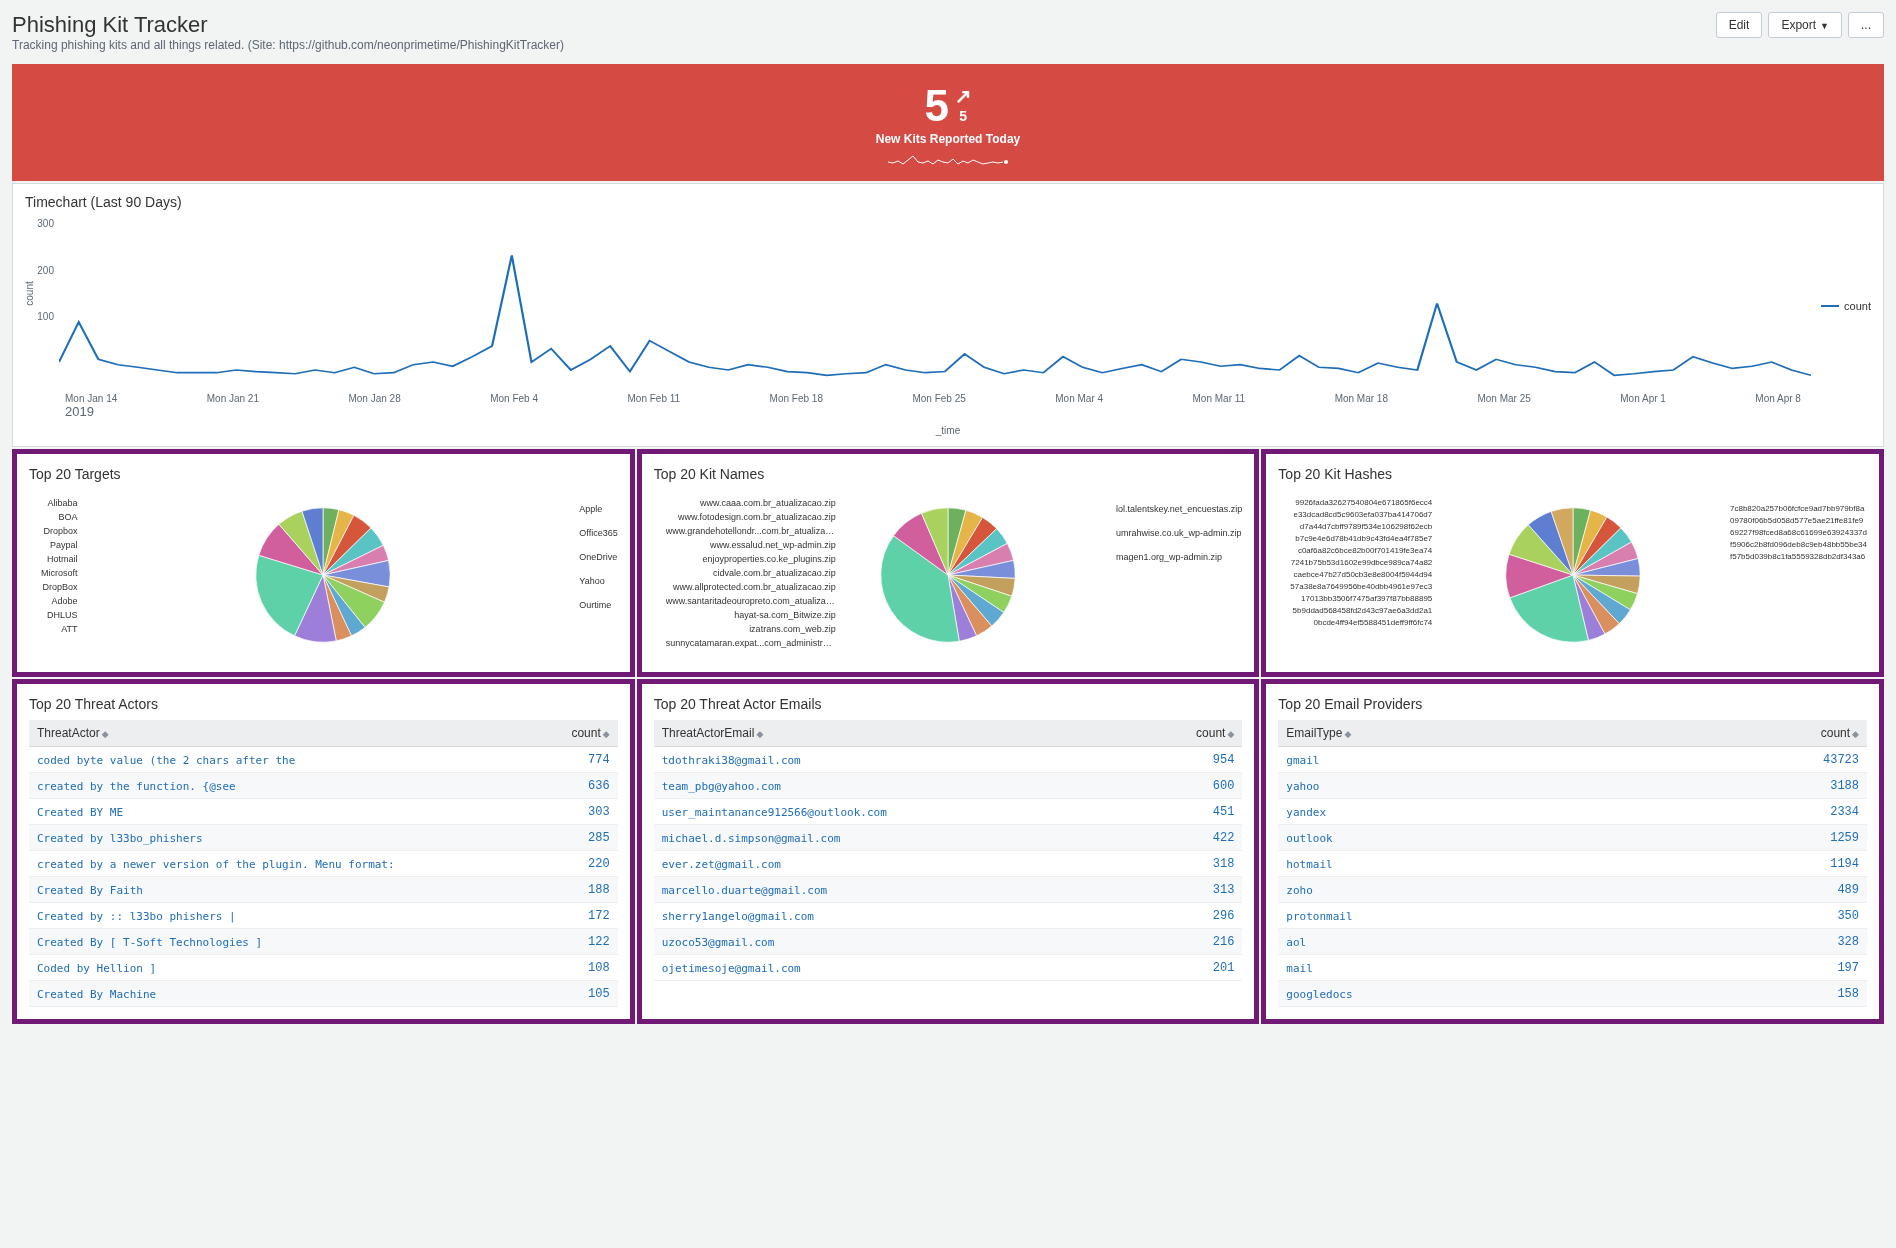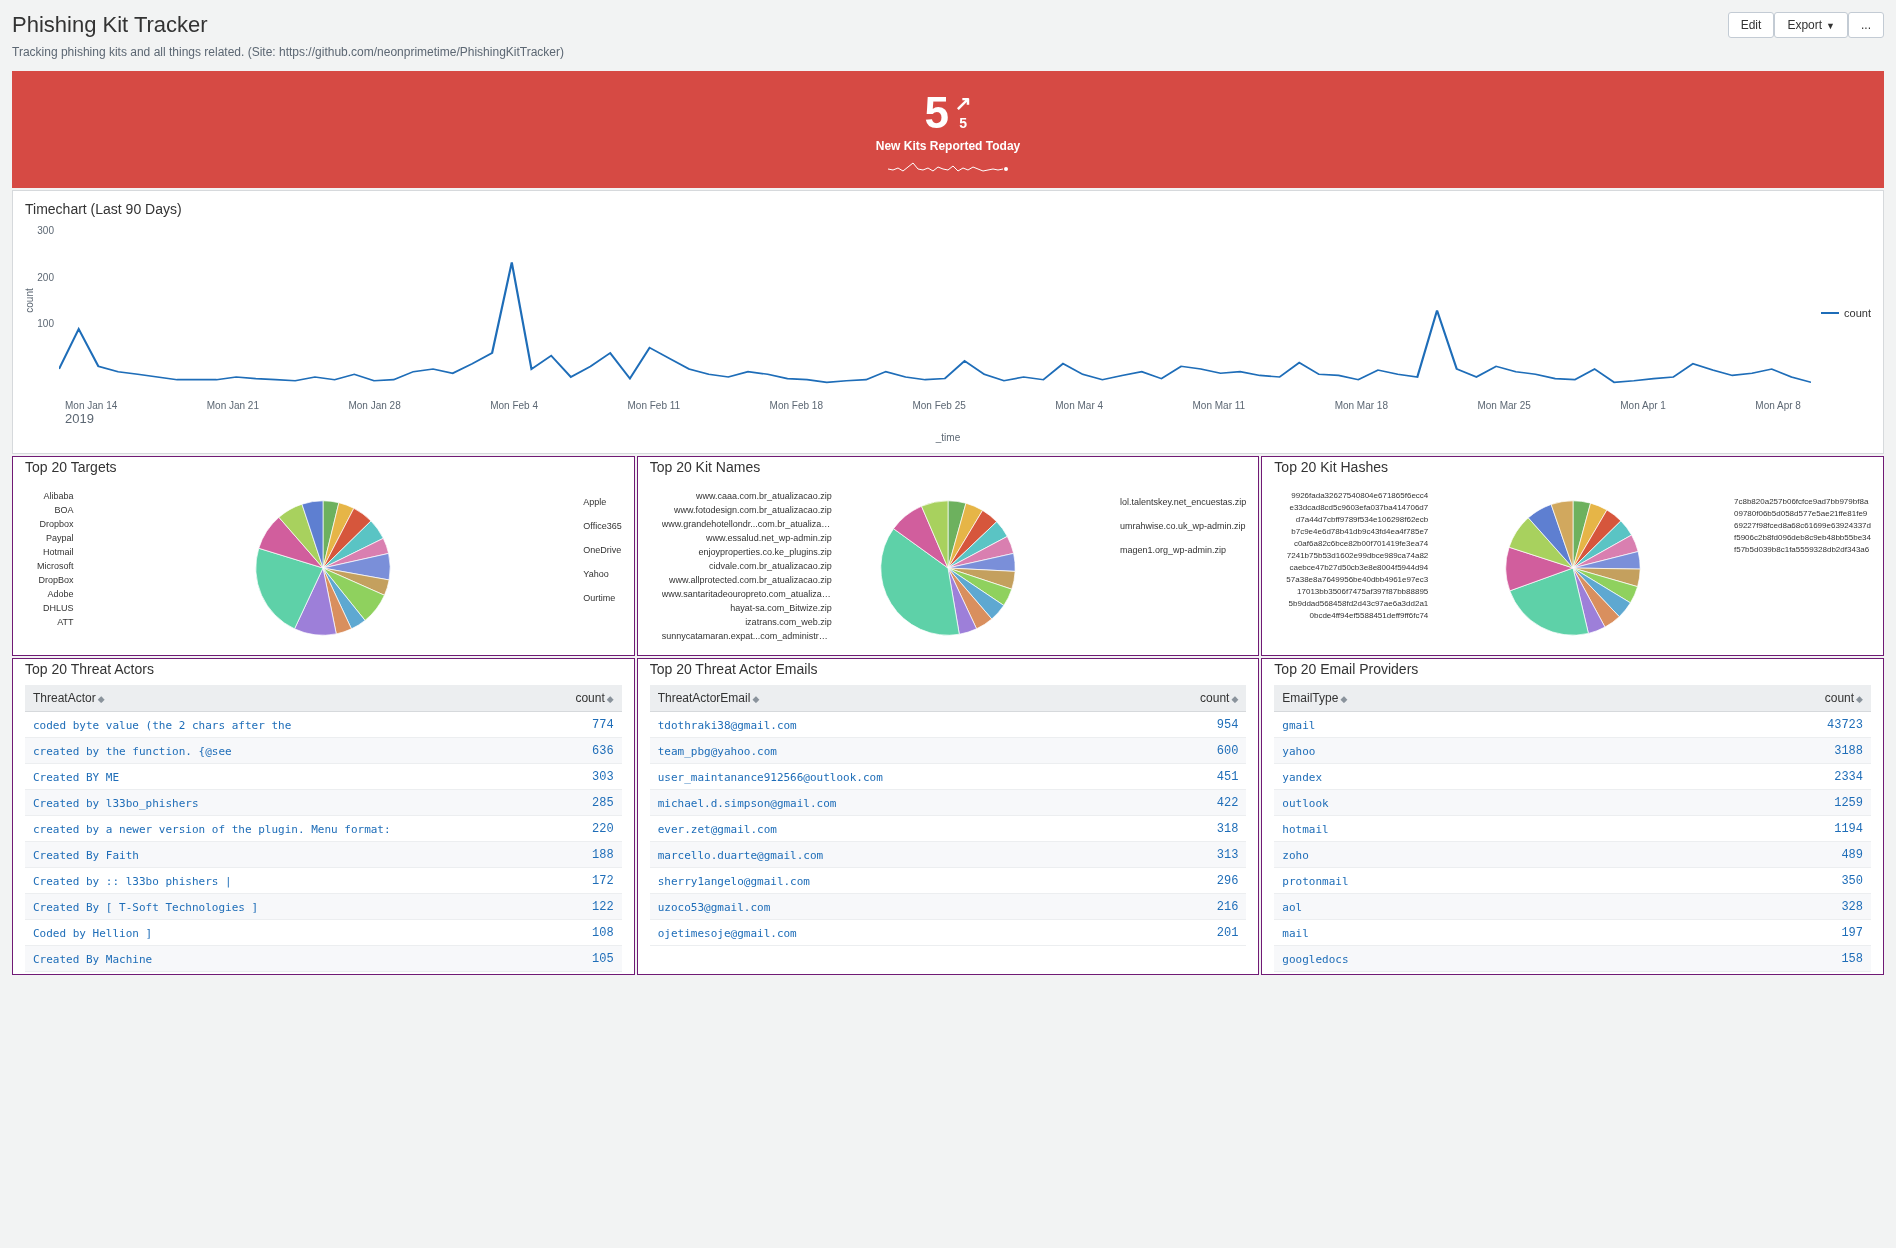--- a/index.html
+++ b/index.html
@@ -1,21 +1,21 @@
 <!DOCTYPE html>
 <html><head>
 <meta charset="utf-8">
 <style>
 * { box-sizing: border-box; margin: 0; padding: 0; }
 body { font-family: "Helvetica Neue", Helvetica, Arial, sans-serif; font-size: 12px; color: #333; background: #f2f3f3; }
 .page { padding: 12px 12px 0 12px; }
 .header-row { display: flex; justify-content: space-between; align-items: flex-start; }
-.title { font-size: 22px; font-weight: 400; color: #333; margin-bottom: 7px; }
+.title { font-size: 22px; font-weight: 400; color: #333; margin-bottom: 0; }
 .subtitle { font-size: 12px; color: #5c6773; margin-bottom: 12px; }
-.header-buttons { display: flex; }
+.header-buttons { display: flex; gap: 6px; }
 .btn { background: #fff; border: 1px solid #c3cbd4; border-radius: 3px; padding: 5px 12px; font-size: 12px; cursor: pointer; color: #333; }
 .filters-row { display: flex; gap: 10px; align-items: flex-end; margin-bottom: 12px; }
 .filter-group { display: flex; flex-direction: column; }
 .filter-label { font-size: 12px; color: #333; margin-bottom: 4px; }
 .dropdown-wrap { display: flex; }
 .dropdown { background: #fff; border: 1px solid #c3cbd4; border-radius: 3px 0 0 3px; padding: 5px 10px; font-size: 12px; min-width: 120px; display: flex; justify-content: space-between; align-items: center; cursor: pointer; }
 .clear-btn { background: #fff; border: 1px solid #c3cbd4; border-left: none; border-radius: 0 3px 3px 0; padding: 5px 9px; cursor: pointer; }
 .text-input { background: #fff; border: 1px solid #c3cbd4; border-radius: 3px; padding: 5px 8px; font-size: 12px; width: 160px; }
 .submit-btn { background: #5cc05c; color: #fff; border: 1px solid #4aa04a; border-radius: 3px; padding: 5px 18px; font-size: 12px; cursor: pointer; }
 .link { color: #1e6db8; font-size: 12px; cursor: pointer; padding: 5px 8px; }
@@ -32,21 +32,21 @@
 .y-axis { display: flex; flex-direction: column; justify-content: space-between; align-items: flex-end; width: 34px; font-size: 10px; color: #5c6773; padding-right: 5px; height: 140px; }
 .y-axis-label { position: absolute; left: -8px; top: 70px; transform: rotate(-90deg); font-size: 10px; color: #5c6773; }
 .line-chart-svg { flex: 1; height: 160px; }
 .x-axis-row { display: flex; justify-content: space-between; padding-left: 40px; padding-right: 70px; }
 .x-tick { font-size: 10px; color: #5c6773; text-align: left; }
 .x-sub { font-size: 13px; color: #5c6773; }
 .x-label { text-align: center; font-size: 10px; color: #5c6773; margin-top: 6px; }
 .legend-right { display: flex; align-items: center; gap: 5px; font-size: 11px; color: #333; margin-left: 10px; align-self: center; }
 .legend-swatch { width: 18px; height: 2px; background: #1e6db8; }
 .row3 { display: flex; gap: 2px; margin-bottom: 2px; }
-.col3 { flex: 1; background: #fff; border: 1px solid #701a75; padding: 2px 12px; min-width: 0; }
+.col3 { flex: 1; background: #fff; border: 5px solid #701a75; padding: 12px 12px; min-width: 0; }
 .pie-wrap { display: flex; align-items: center; justify-content: center; height: 170px; position: relative; }
 .pie-labels-left { position: absolute; left: 12px; top: 8px; display: flex; flex-direction: column; gap: 4px; text-align: right; font-size: 9px; color: #333; }
 .pie-labels-right { position: absolute; right: 0; top: 8px; display: flex; flex-direction: column; gap: 4px; text-align: left; font-size: 9px; color: #333; }
 .pie-labels-left.spread, .pie-labels-right.spread { gap: 14px; top: 14px; }
 .pie-labels-left.hashes, .pie-labels-right.hashes { font-size: 8px; gap: 3px; max-width: 180px; overflow: hidden; }
 .pie-label { white-space: nowrap; overflow: hidden; text-overflow: ellipsis; max-width: 170px; }
 .data-table { width: 100%; border-collapse: collapse; font-size: 12px; }
 .data-table th { background: #eceef0; text-align: left; padding: 6px 8px; font-weight: 400; color: #333; border-bottom: 1px solid #d6d9dc; }
 .data-table th.count-col { text-align: right; width: 70px; }
 .sort-icon { color: #8a939c; font-size: 9px; margin-left: 2px; }

